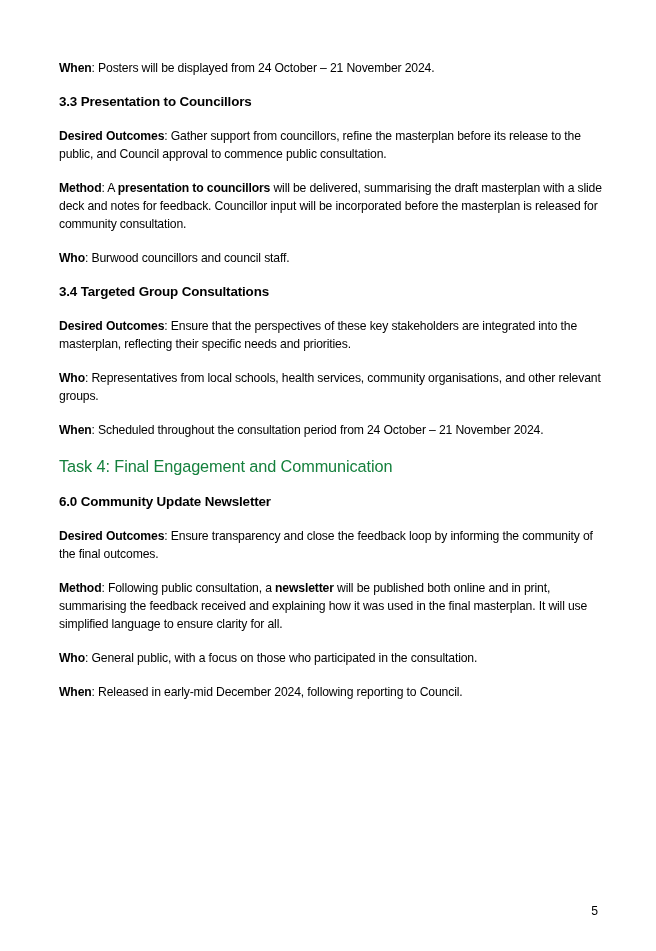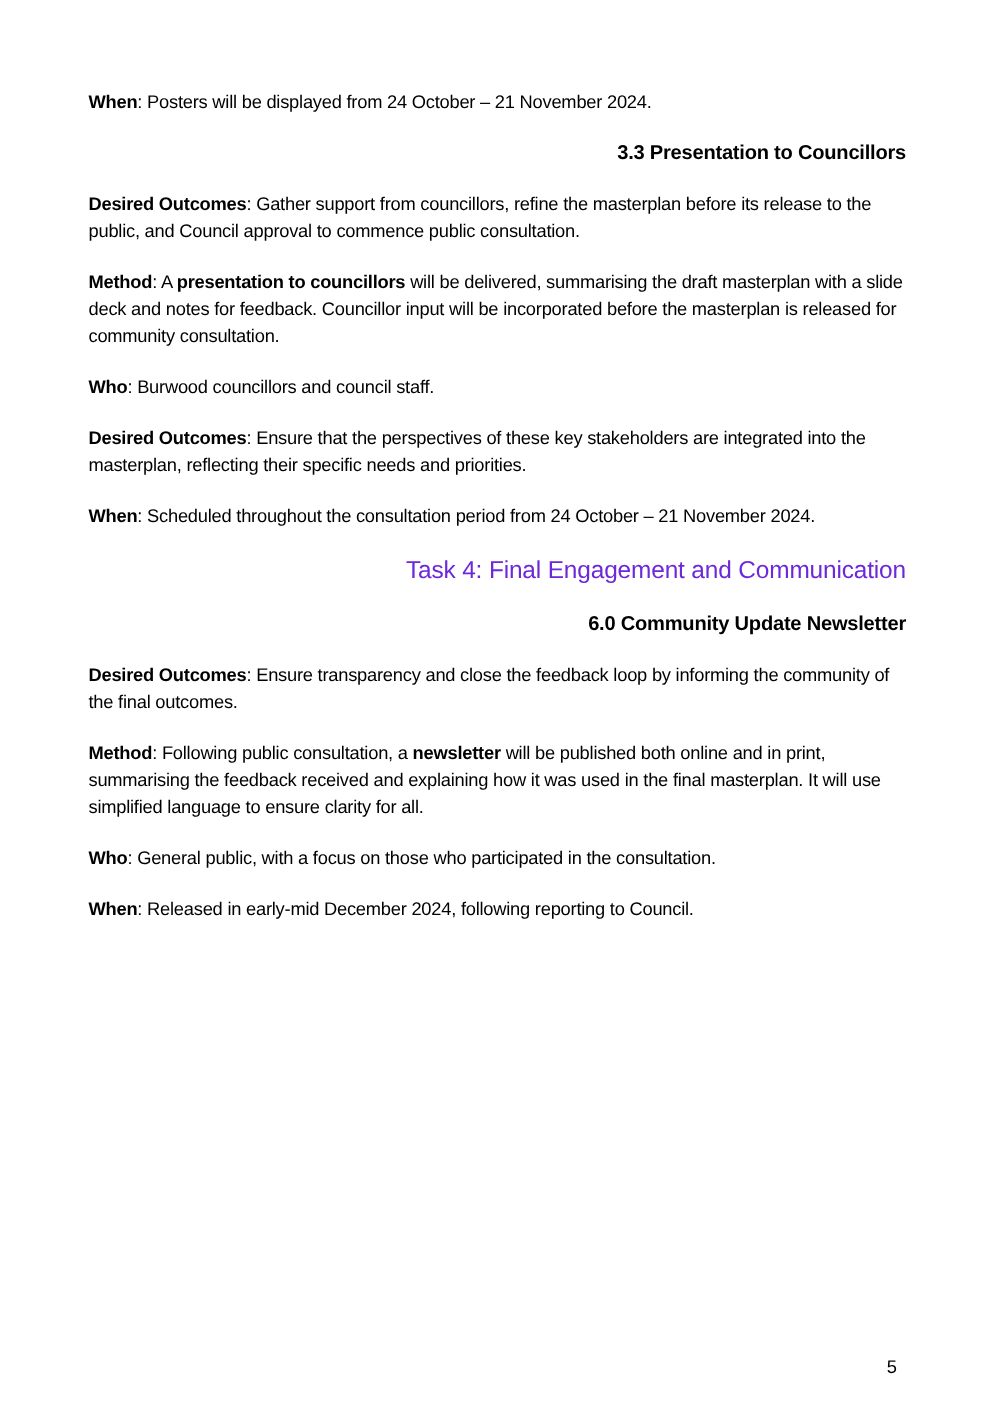--- a/index.html
+++ b/index.html
@@ -34,21 +34,20 @@
       margin: 0 0 16px 0;
       letter-spacing: -0.15px;
     }
     p.para b { font-weight: bold; }
     h3.subhead {
       font-size: 13.4px;
       font-weight: bold;
       margin: 0 0 16px 0;
       line-height: 18px;
       letter-spacing: -0.15px;
-      text-align: right;
     }
     h2.task-heading {
       font-size: 16.3px;
       font-weight: normal;
       color: #2E74B5;
       margin: 0 0 16px 0;
       line-height: 22px;
       letter-spacing: -0.1px;
     }
     .page-number {
@@ -68,28 +67,30 @@
 
     <h3 class="subhead">3.3 Presentation to Councillors</h3>
 
     <p class="para"><b>Desired Outcomes</b><span>: </span><span>Gather support from councillors, refine the masterplan before its release to the public, and Council approval to commence public consultation.</span></p>
 
     <p class="para"><b>Method</b><span>: </span><span>A </span><b>presentation to councillors</b><span> will be delivered, summarising the draft masterplan with a slide deck and notes for feedback. Councillor input will be incorporated before the masterplan is released for community consultation.</span></p>
 
     <p class="para"><b>Who</b><span>: </span><span>Burwood councillors and council staff.</span></p>
 
 
+    <h3 class="subhead">3.4 Targeted Group Consultations</h3>
 
 
     <p class="para"><b>Desired Outcomes</b><span>: </span><span>Ensure that the perspectives of these key stakeholders are integrated into the masterplan, reflecting their specific needs and priorities.</span></p>
 
+    <p class="para"><b>Who</b><span>: </span><span>Representatives from local schools, health services, community organisations, and other relevant groups.</span></p>
 
     <p class="para"><b>When</b><span>: </span><span>Scheduled throughout the consultation period from 24 October – 21 November 2024.</span></p>
 
-    <h2 class="task-heading" style="color: #6d28d9; text-align: right;">Task 4: Final Engagement and Communication</h2>
+    <h2 class="task-heading" style="color: #15803d;">Task 4: Final Engagement and Communication</h2>
 
     <h3 class="subhead">6.0 Community Update Newsletter</h3>
 
     <p class="para"><b>Desired Outcomes</b><span>: </span><span>Ensure transparency and close the feedback loop by informing the community of the final outcomes.</span></p>
 
     <p class="para"><b>Method</b><span>: </span><span>Following public consultation, a </span><b>newsletter</b><span> will be published both online and in print, summarising the feedback received and explaining how it was used in the final masterplan. It will use simplified language to ensure clarity for all.</span></p>
 
     <p class="para"><b>Who</b><span>: </span><span>General public, with a focus on those who participated in the consultation.</span></p>
 
     <p class="para"><b>When</b><span>: </span><span>Released in early-mid December 2024, following reporting to Council.</span></p>

